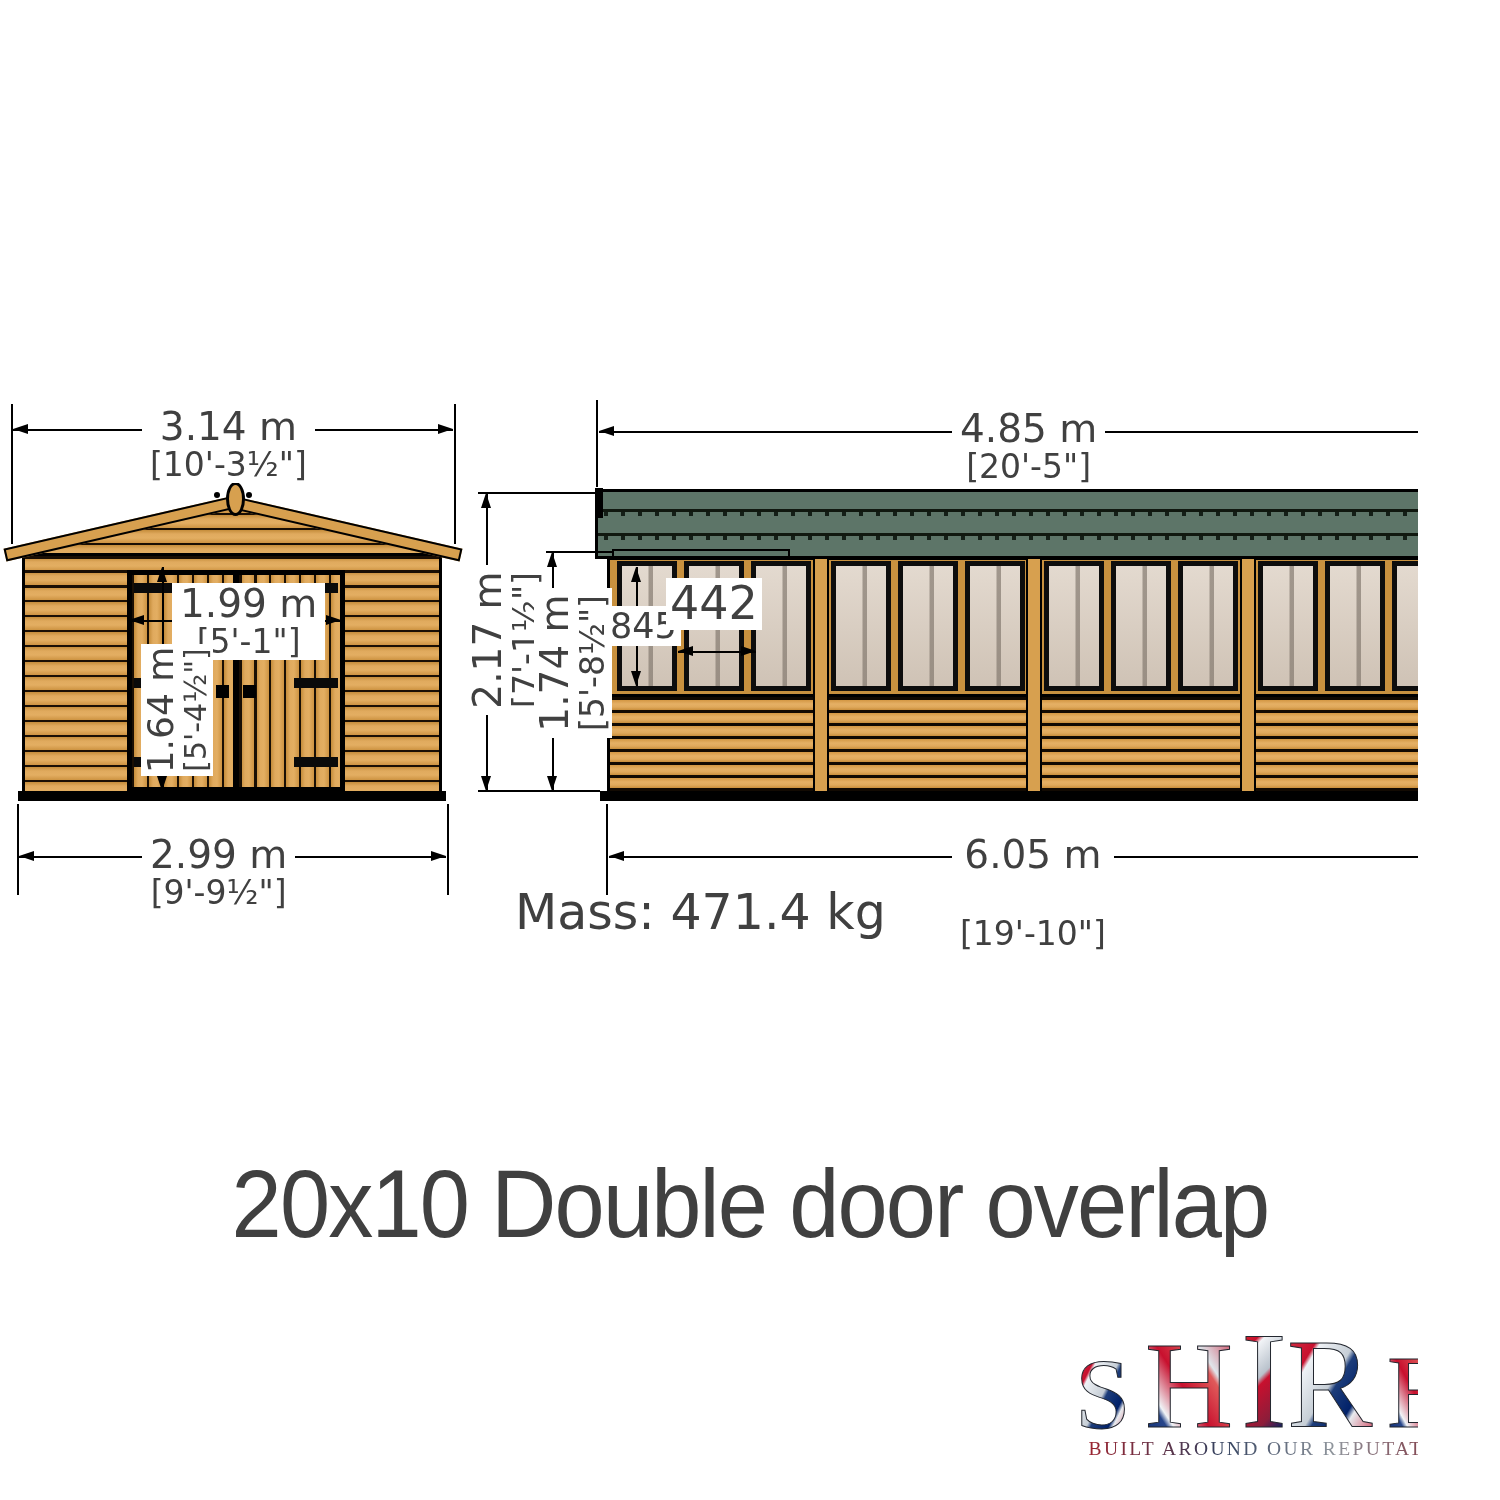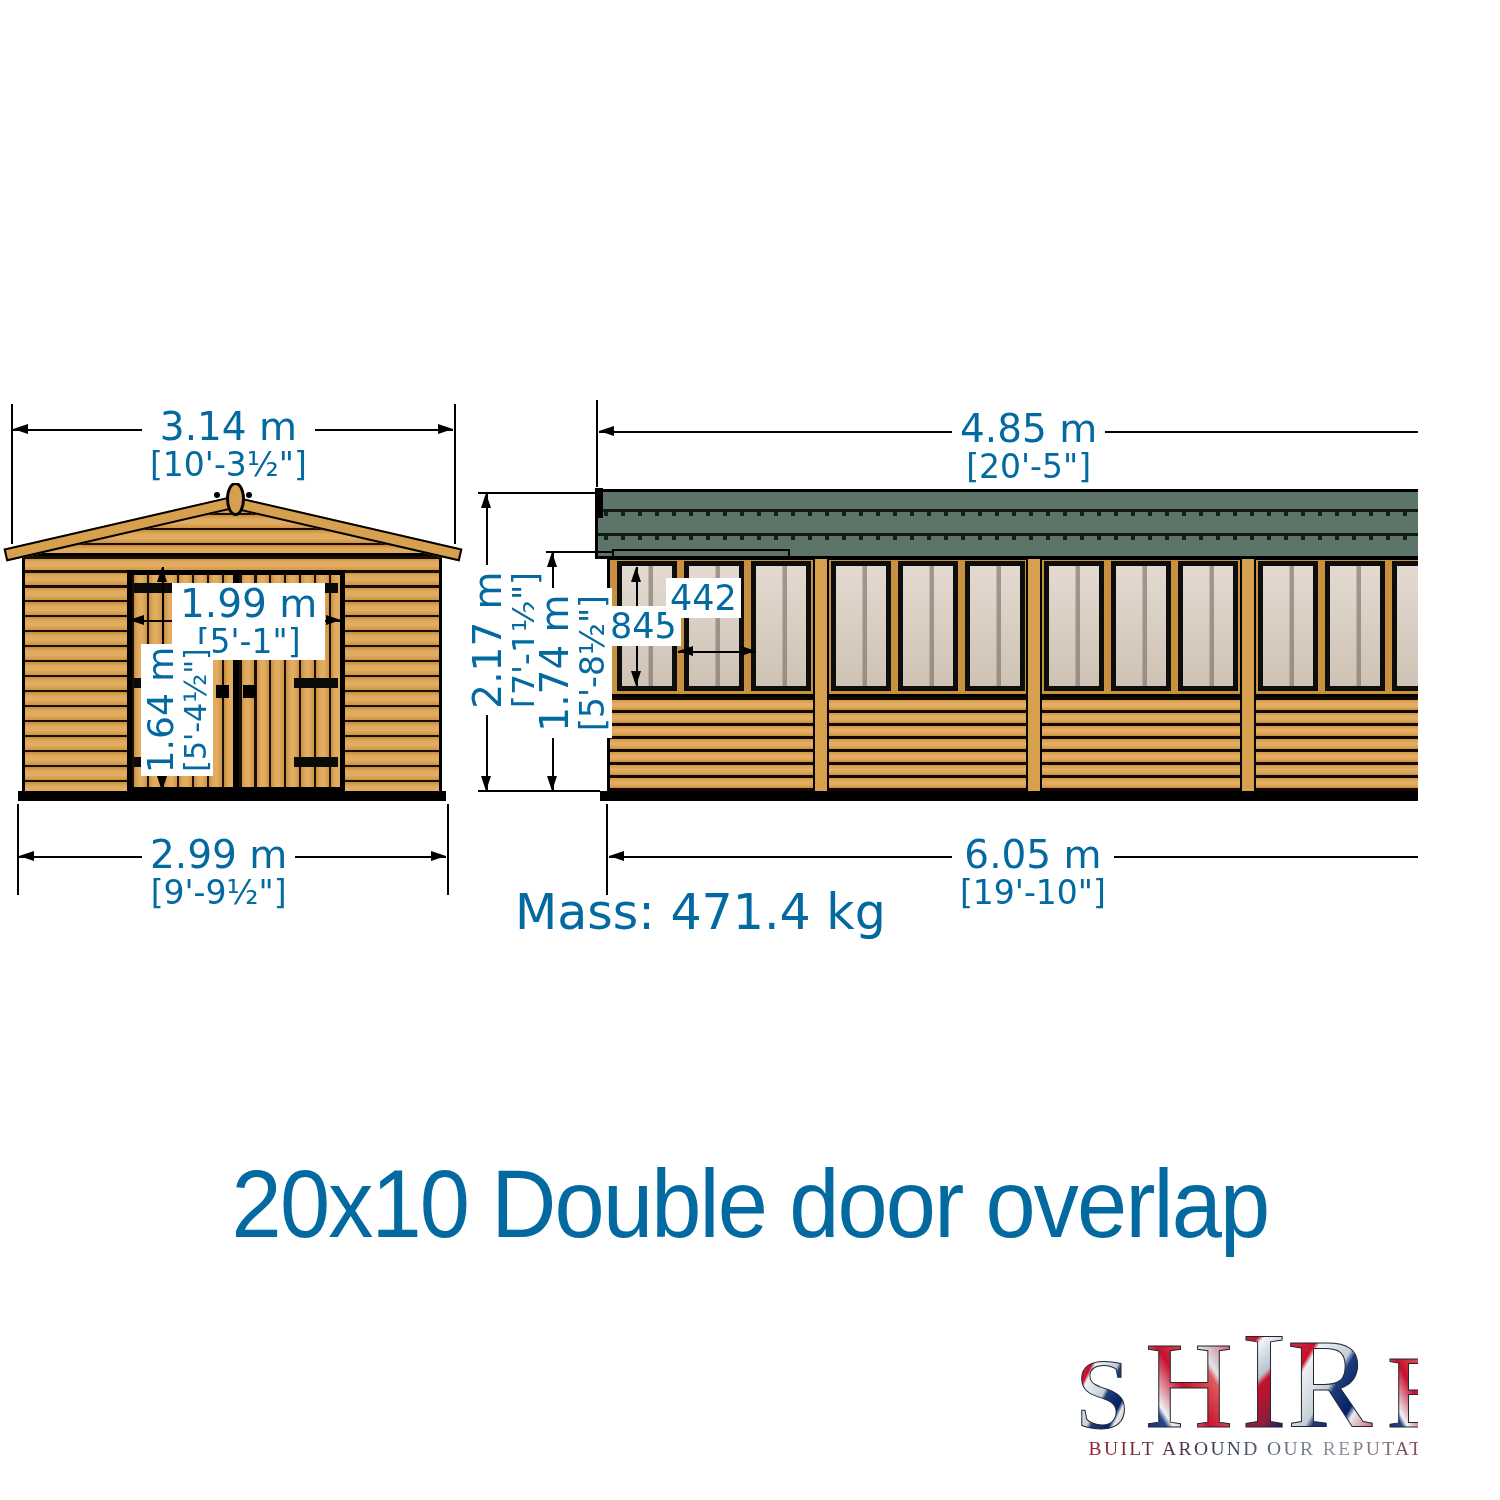--- a/index.html
+++ b/index.html
@@ -1,17 +1,17 @@
 <!DOCTYPE html>
 <html><head>
 <meta charset="utf-8">
 <style>
   html,body{margin:0;padding:0;background:#fff;}
   .sheet{position:relative;width:1418px;height:1500px;background:#ffffff;overflow:hidden;
-         font-family:"DejaVu Sans","Liberation Sans",sans-serif;color:#0369a1;}
+         font-family:"DejaVu Sans","Liberation Sans",sans-serif;color:#404040;}
   .abs{position:absolute;}
   
   .lnh{position:absolute;height:2px;background:#000;z-index:4;}
   .lnv{position:absolute;width:2px;background:#000;z-index:4;}
   .thin{height:1.5px;}
   .tri{position:absolute;width:0;height:0;border-style:solid;border-color:transparent;z-index:5;}
   .tL{border-width:5.5px 15px 5.5px 0;border-right-color:#000;}
   .tR{border-width:5.5px 0 5.5px 15px;border-left-color:#000;}
   .tU{border-width:0 5.5px 15px 5.5px;border-bottom-color:#000;}
   .tD{border-width:15px 5.5px 0 5.5px;border-top-color:#000;}
@@ -188,21 +188,21 @@
     <div class="tri tU" style="left:631px;top:567px;"></div>
     <div class="tri tD" style="left:631px;top:671px;"></div>
     <div class="dl" style="left:606px;top:606px;padding:2px 4px;">
       <span class="di" style="font-size:35px;">845</span>
     </div>
 
     <div class="lnh" style="left:678px;top:651px;width:78px;"></div>
     <div class="tri tL" style="left:678px;top:646px;"></div>
     <div class="tri tR" style="left:741px;top:646px;"></div>
     <div class="dl" style="left:666px;top:578px;padding:2px 4px;">
-      <span class="di" style="font-size:35px;">442</span>
+      <span class="di" style="font-size:46px;">442</span>
     </div>
 
     <div class="lnv" style="left:596px;top:400px;height:87px;"></div>
     <div class="lnv" style="left:1471px;top:400px;height:87px;"></div>
     <div class="lnh" style="left:599px;top:431px;width:871px;"></div>
     <div class="tri tL" style="left:599px;top:426px;"></div>
     <div class="tri tR" style="left:1455px;top:426px;"></div>
     <div class="dl" style="left:952px;top:408px;">
       <span class="dm">4.85 m</span>
       <span class="di">[20'-5"]</span>
@@ -225,21 +225,21 @@
     <div class="rl" style="left:498px;top:624px;width:150px;height:78px;">
       <span class="dm">1.74 m</span>
       <span class="di">[5'-8½"]</span>
     </div>
 
     <div class="lnv" style="left:606px;top:804px;height:91px;"></div>
     <div class="lnv" style="left:1464px;top:804px;height:91px;"></div>
     <div class="lnh" style="left:609px;top:856px;width:855px;"></div>
     <div class="tri tL" style="left:609px;top:851px;"></div>
     <div class="tri tR" style="left:1449px;top:851px;"></div>
-    <div class="dl" style="left:952px;top:834px;">
+    <div class="dl" style="left:952px;top:834px;gap:41px;">
       <span class="dm">6.05 m</span>
       <span class="di">[19'-10"]</span>
     </div>
   </div>
 
   <div class="mass" style="left:515px;top:866px;margin-top:18px;">Mass: 471.4 kg</div>
 
   <div class="title" style="top:1148px;">20x10 Double door overlap</div>
 
   <svg class="logo" style="left:1075px;top:1272px;" width="405" height="195" viewBox="0 0 405 195">

